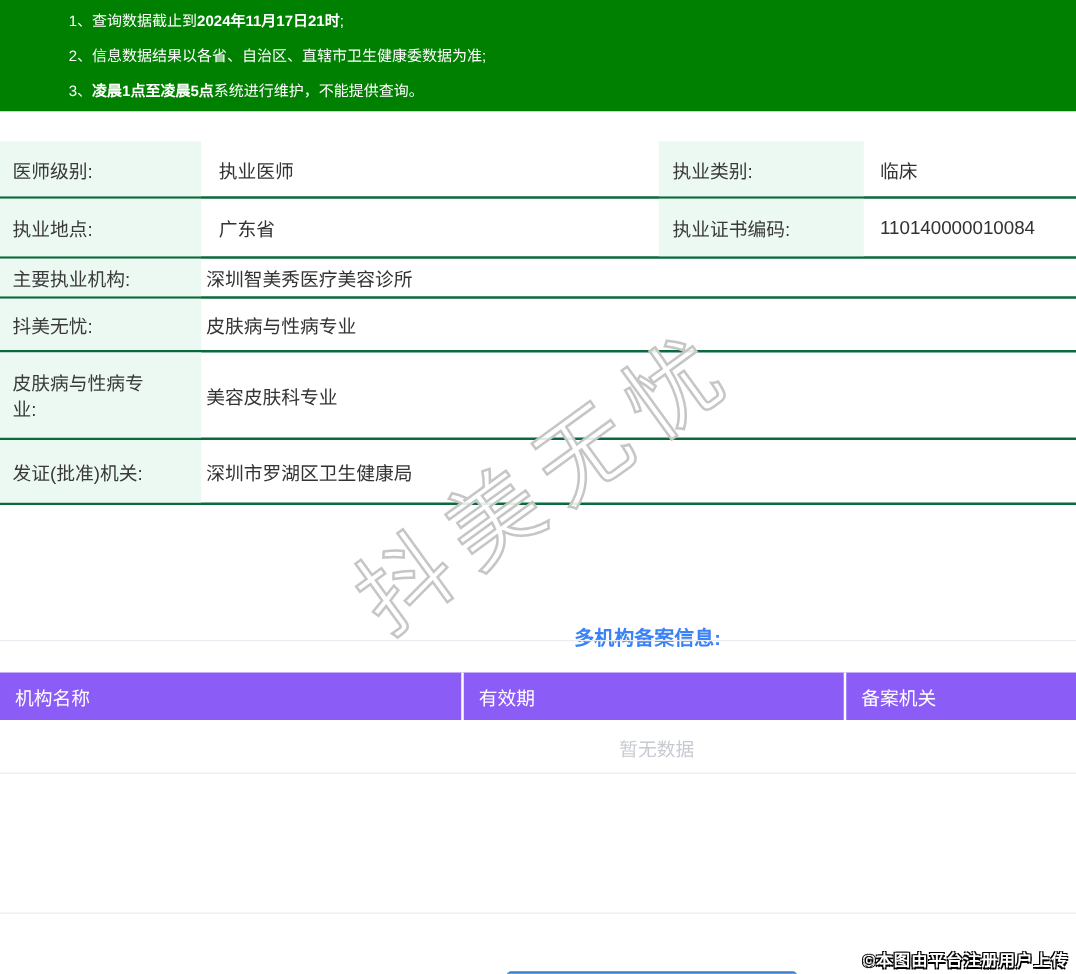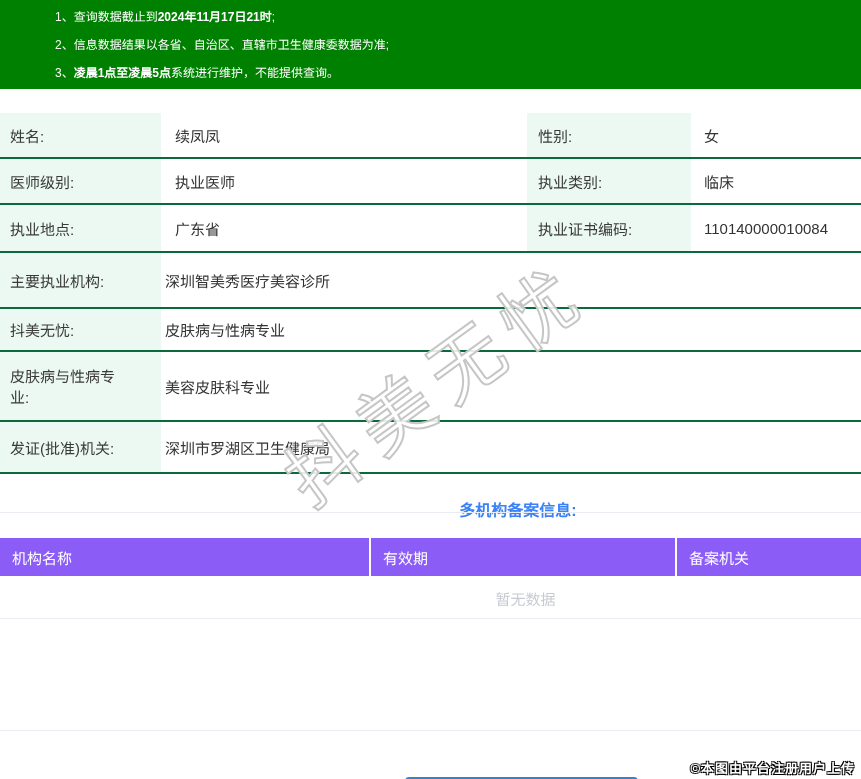--- a/index.html
+++ b/index.html
@@ -14,21 +14,21 @@
     position:absolute;top:0;left:0;width:861px;height:89px;
     background:#008000;color:#ffffff;
     font-size:12px;line-height:28px;
     padding:3px 0 0 55px;box-sizing:border-box;
   }
   .notice b{font-weight:bold;}
   
   .info-table{position:absolute;top:113px;left:0;width:861px;}
   .row{display:flex;align-items:center;border-bottom:2px solid #0a6a3c;box-sizing:border-box;}
   .r1{height:46px}.r2{height:46px}.r3{height:48px}
-  .r4{height:56px}.r5{height:43px}.r6{height:70px}.r7{height:52px}
+  .r4{height:32px}.r5{height:43px}.r6{height:70px}.r7{height:52px}
   .lbl{
     width:161px;flex:0 0 161px;box-sizing:border-box;
     background:#ecf9f2;align-self:stretch;
     display:flex;align-items:center;
     padding:0 36px 0 10px;font-size:15px;color:#3a3a3a;
   }
   .lbl2{width:164px;flex:0 0 164px;padding:0 10px 0 11px;}
   .val{font-size:15px;color:#333;box-sizing:border-box;}
   .val1{width:366px;flex:0 0 366px;padding-left:14px;}
   .val2{flex:1;padding-left:13px;}
@@ -75,26 +75,20 @@
 </head>
 <body>
 
 <div class="notice">
   <div><span>1、查询数据截止到</span><b>2024年11月17日21时</b><span>;</span></div>
   <div><span>2、信息数据结果以各省、自治区、直辖市卫生健康委数据为准;</span><b></b><span></span></div>
   <div><span>3、</span><b>凌晨1点至凌晨5点</b><span>系统进行维护，不能提供查询。</span></div>
 </div>
 
 <div class="info-table">
-  <div class="row r1">
-    <div class="lbl">姓名:</div>
-    <div class="val val1">续凤凤</div>
-    <div class="lbl lbl2">性别:</div>
-    <div class="val val2">女</div>
-  </div>
   <div class="row r2">
     <div class="lbl">医师级别:</div>
     <div class="val val1">执业医师</div>
     <div class="lbl lbl2">执业类别:</div>
     <div class="val val2">临床</div>
   </div>
   <div class="row r3">
     <div class="lbl">执业地点:</div>
     <div class="val val1">广东省</div>
     <div class="lbl lbl2">执业证书编码:</div>

